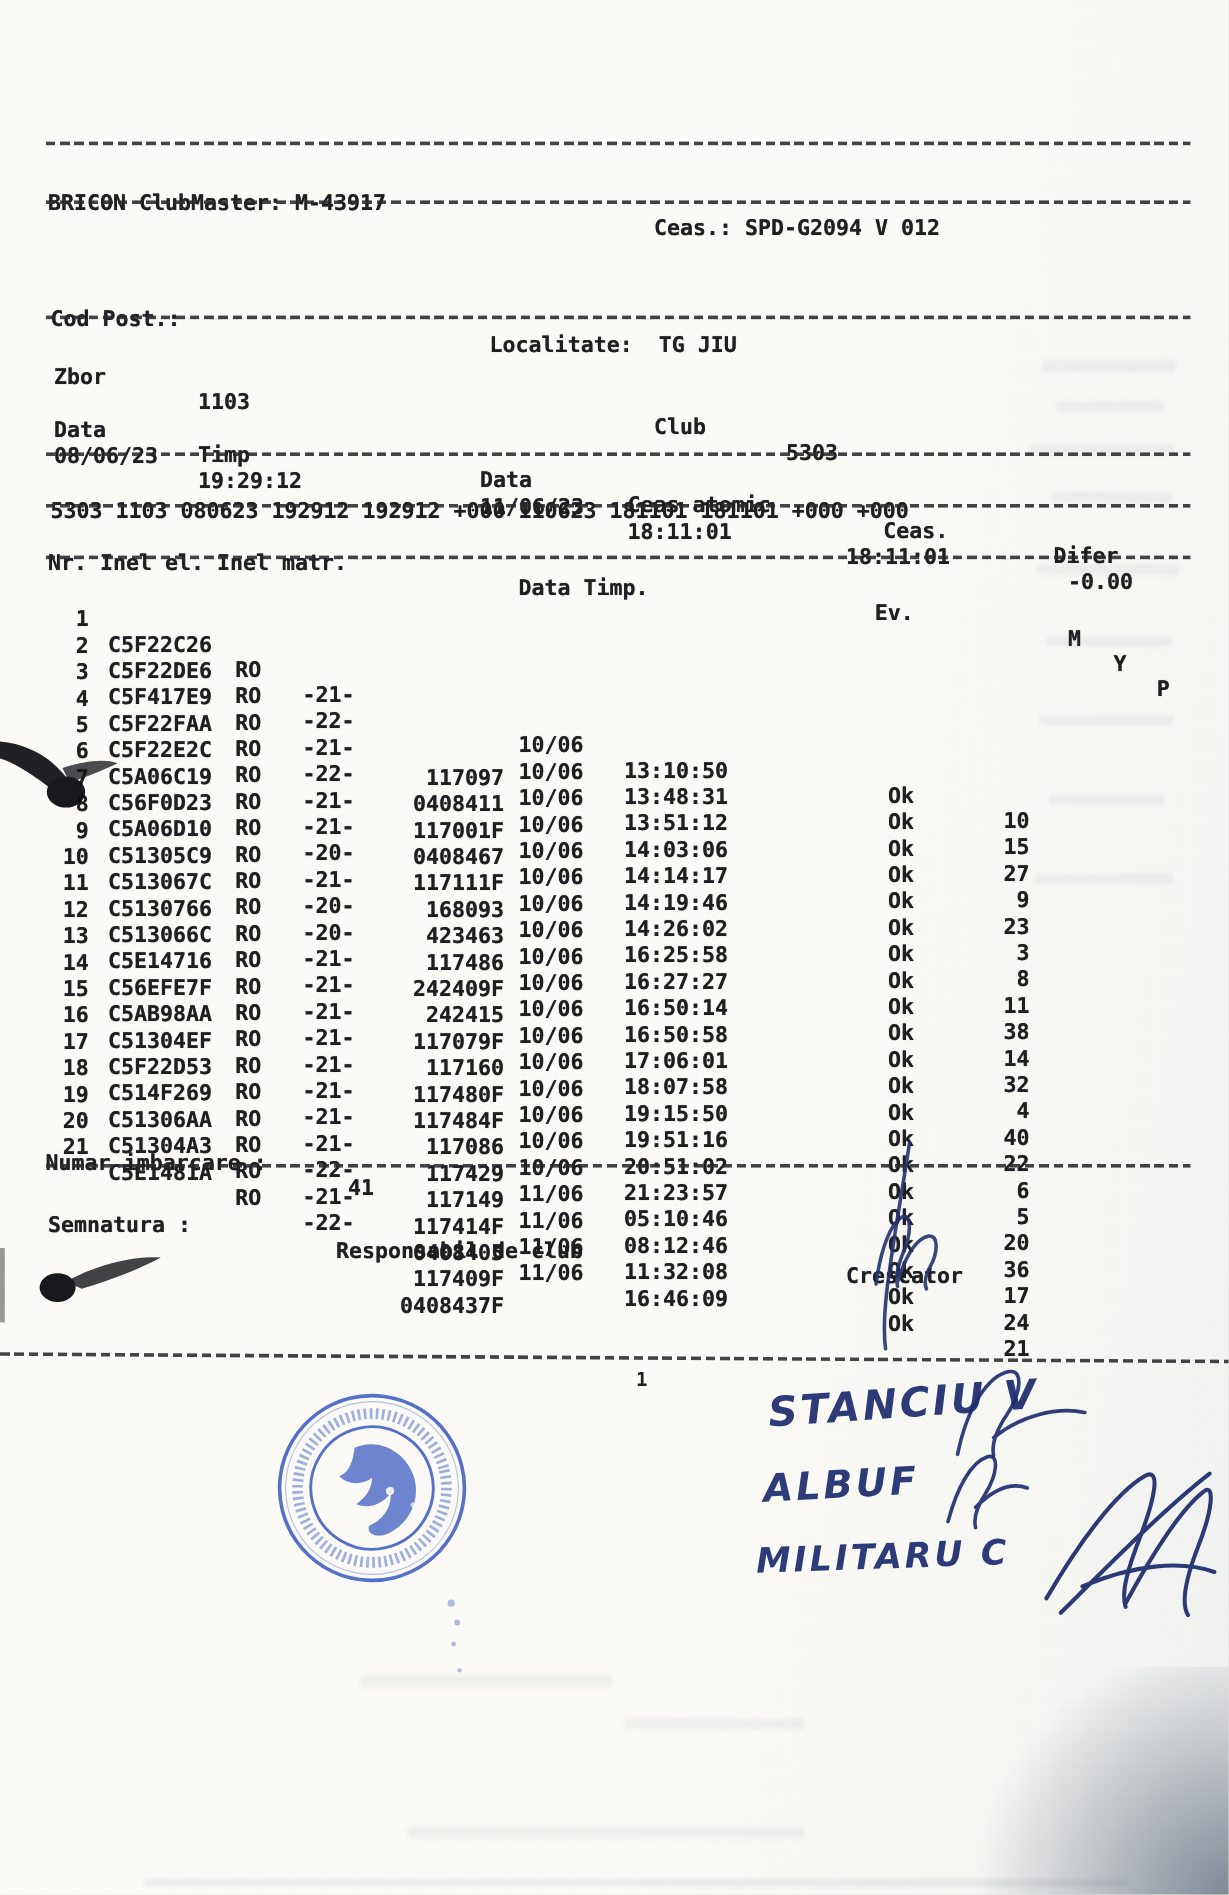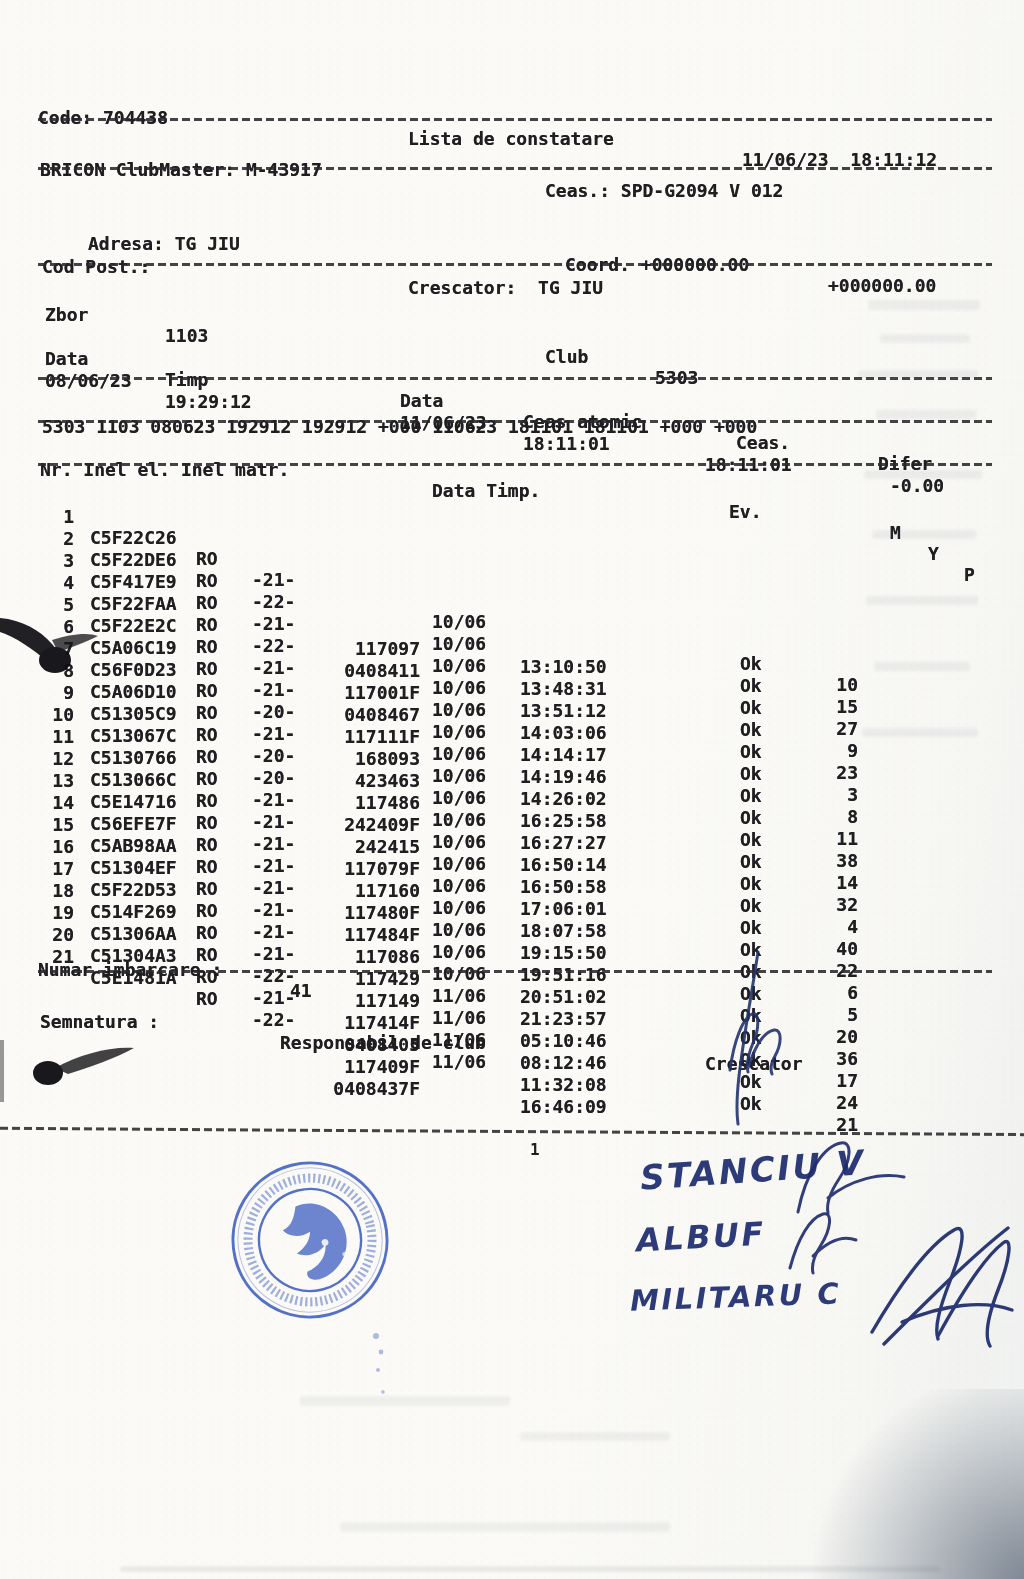--- a/index.html
+++ b/index.html
@@ -20,57 +20,47 @@
        opacity:.88;}
   .sep.full{left:0;width:1024px;transform:rotate(.35deg);}
   .trow{position:absolute;left:0;width:100%;height:21px;white-space:pre;}
   .trow span{position:absolute;text-shadow:0 0 .6px rgba(25,25,30,.75);}
   .c-nr{left:38px;width:36px;text-align:right;}
   .c-ring{left:90px;}
   .c-country{left:196px;}
   .c-series{left:252px;text-align:right;}
   .c-matr{left:316px;width:104px;text-align:right;margin-top:48px;}
   .c-date{left:432px;}
-  .c-time{left:520px;margin-top:24px;}
+  .c-time{left:520px;}
   .c-ev{left:740px;}
   .c-count{left:788px;width:70px;text-align:right;}
   .hand{position:absolute;font-family:"DejaVu Sans","Liberation Sans",sans-serif;
         font-style:italic;font-weight:600;color:#1c2b6e;letter-spacing:2.5px;opacity:.92;}
   .pagenum{position:absolute;left:530px;top:1140px;font-size:16px;}
   .bleed{position:absolute;background:#51606f;opacity:.07;filter:blur(1.6px);border-radius:3px;}
   .corner-shadow{position:absolute;right:0;bottom:0;width:230px;height:190px;
         background:radial-gradient(circle at 103% 103%, rgba(52,66,88,.62), rgba(52,66,88,.22) 45%, transparent 72%);}
   .overlay{position:absolute;left:0;top:0;pointer-events:none;}
 </style>
 </head>
 <body>
 
 <div class="page">
 
-  <div class="line" style="top:86px">
-    <span style="left:38px">Code: 704438</span>
-    <span style="left:408px">Lista de constatare</span>
-    <span style="left:742px">11/06/23  18:11:12</span>
-  </div>
   <div class="sep" style="top:118px"></div>
 
   <div class="line" style="top:138px">
     <span style="left:40px">BRICON ClubMaster: M-43917</span>
     <span style="left:545px">Ceas.: SPD-G2094 V 012</span>
   </div>
   <div class="sep" style="top:167px"></div>
 
-  <div class="line" style="top:212px">
-    <span style="left:88px">Adresa: TG JIU</span>
-    <span style="left:565px">Coord. +000000.00</span>
-    <span style="left:828px">+000000.00</span>
-  </div>
   <div class="line" style="top:235px">
     <span style="left:42px">Cod Post.:</span>
-    <span style="left:408px">Crescator:  TG JIU</span>
+    <span style="left:408px">Localitate:  TG JIU</span>
   </div>
   <div class="sep" style="top:263px"></div>
 
   <div class="line" style="top:283px">
     <span style="left:45px">Zbor</span>
     <span style="left:165px">1103</span>
     <span style="left:545px">Club</span>
     <span style="left:655px">5303</span>
   </div>
   <div class="line" style="top:327px">

